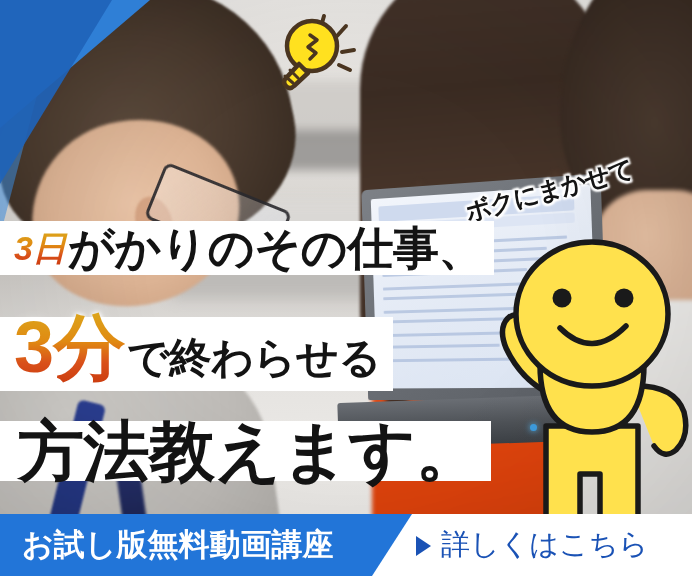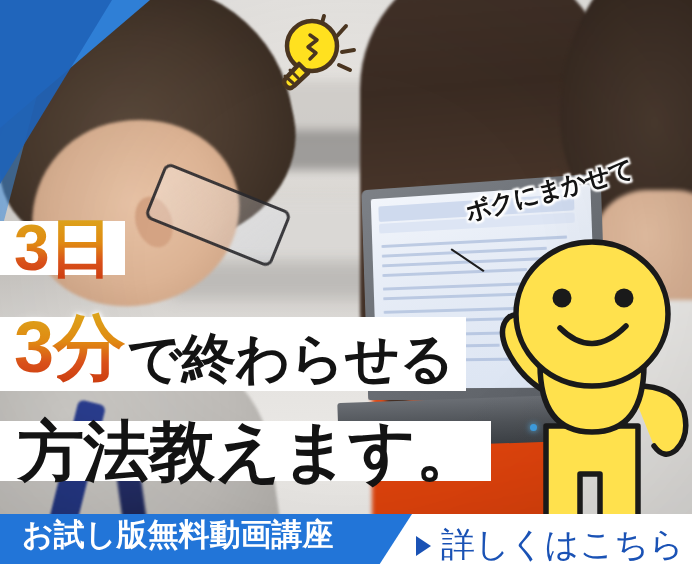--- a/index.html
+++ b/index.html
@@ -202,30 +202,30 @@
   .line3{left:0;top:421px;height:60px;padding:0 10px 0 18px;}
 
   .big-num{
     font-size:54px;line-height:1;
     background:linear-gradient(180deg,#dca61c 0%,#e08a12 42%,#d9501a 72%,#cc3d10 100%);
     -webkit-background-clip:text;background-clip:text;color:transparent;
     -webkit-text-stroke:0px;
     padding-right:2px;
     font-weight:700;
   }
-  .line1 .big-num{font-size:64px;}
+  .line1 .big-num{font-size:34px;font-style:italic;}
   .line2 .big-num{
     font-size:72px;
     margin-top:-14px;
     text-shadow:none;
     filter:drop-shadow(0 0 2px rgba(255,255,255,.9)) drop-shadow(0 0 3px rgba(255,255,255,.85));
     position:relative;z-index:3;
   }
   .blk{color:#131313;font-size:46px;line-height:1;font-weight:700;}
-  .line2 .blk{font-size:54px;margin-top:8px;}
+  .line2 .blk{font-size:42px;margin-top:8px;}
   .line3 .blk{font-size:66px;}
 
   
   .speech{
     position:absolute;left:466px;top:196px;
     transform:rotate(-15deg);transform-origin:left center;
     font-size:25px;font-weight:700;color:#141414;
     white-space:nowrap;letter-spacing:-1px;
     text-shadow:
       2px 0 2px #fff,-2px 0 2px #fff,0 2px 2px #fff,0 -2px 2px #fff,
@@ -237,38 +237,38 @@
   }
 
   
   .mascot{position:absolute;left:488px;top:236px;width:204px;height:300px;}
 
   
   .bottombar{
     position:absolute;left:0;bottom:0;width:692px;height:62px;background:#fff;
   }
   .bb-blue{
-    position:absolute;left:0;top:0;height:50px;width:412px;
+    position:absolute;left:0;top:0;height:62px;width:412px;
     background:#2275d8;
     clip-path:polygon(0 0, 412px 0, 372px 62px, 0 62px);
-    display:flex;align-items:flex-start;
+    display:flex;align-items:center;
   }
   .bb-blue span{
     color:#fff;font-size:31px;font-weight:700;margin-left:22px;letter-spacing:0px;
   }
   .bb-link{
     position:absolute;left:416px;top:0;height:62px;
     display:flex;align-items:center;gap:10px;
   }
   .bb-arrow{
     width:0;height:0;border-left:15px solid #1a52b5;
     border-top:10px solid transparent;border-bottom:10px solid transparent;
     margin-top:2px;
   }
-  .bb-link span{color:#1a52b5;font-size:34px;font-weight:400;letter-spacing:0px;}
+  .bb-link span{color:#1a52b5;font-size:29px;font-weight:400;letter-spacing:0px;}
 </style>
 </head>
 <body>
 
 <div class="banner">
 
   <div class="photo">
     <div class="ph-wall"></div>
     <div class="ph-wall2"></div>
     <div class="ph-floor"></div>
@@ -355,20 +355,21 @@
 
       <ellipse cx="104" cy="78" rx="76" ry="72" fill="#ffe14d"></ellipse>
     </g>
     <circle cx="74" cy="62" r="9.5" fill="#1a1a1a"></circle>
     <circle cx="136" cy="62" r="9.5" fill="#1a1a1a"></circle>
     <path d="M72 92 Q104 124 138 90" fill="none" stroke="#1a1a1a" stroke-width="5.5" stroke-linecap="round"></path>
   </svg>
 
   <div class="line line1">
     <span class="big-num">3日</span>
+    <span class="blk">がかりのその仕事、</span>
   </div>
 
   <div class="line line2">
     <span class="big-num">3分</span>
     <span class="blk">で終わらせる</span>
   </div>
 
   <div class="line line3">
     <span class="blk">方法教えます。</span>
   </div>

